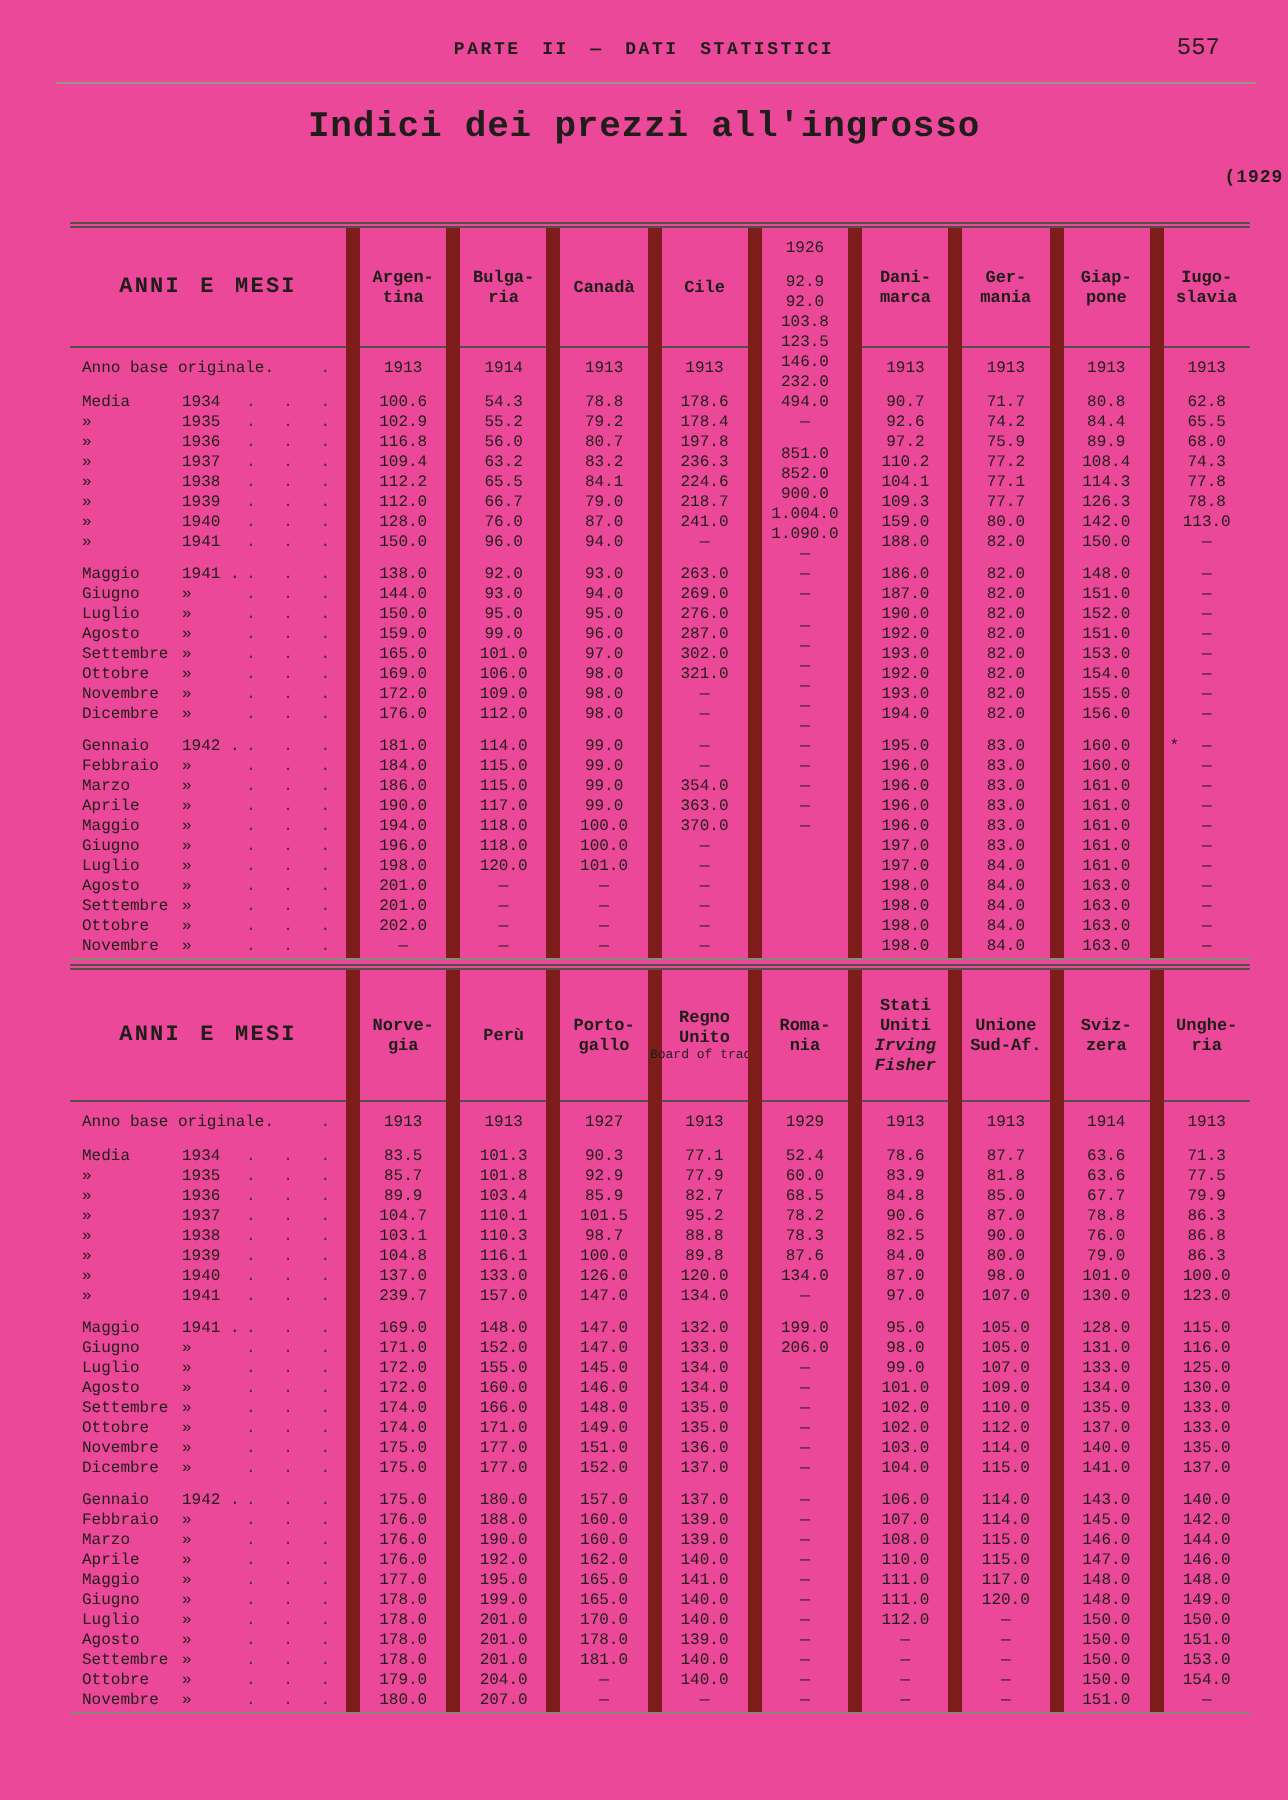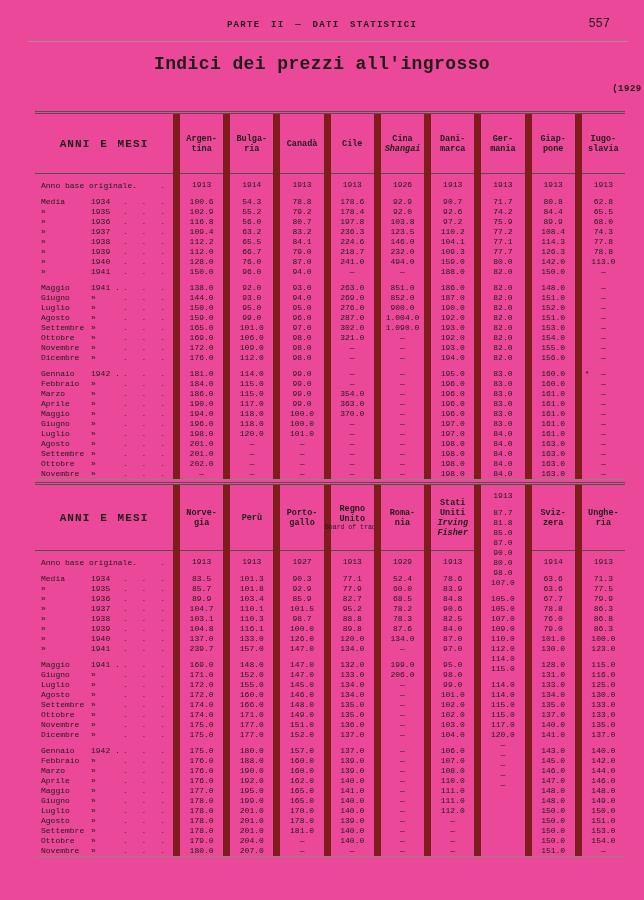--- a/index.html
+++ b/index.html
@@ -59,21 +59,21 @@
   .hl.sm { font-size:6.5px; font-weight:normal; line-height:8px; }
 
   .bcell {
     height:10px; line-height:10px; font-size:8px;
     text-align:center; white-space:nowrap; position:relative;
     box-sizing:border-box;
   }
   .base-row { height:17px; padding-top:6px; }
   .gap { height:6px; }
 
-  .lrow { display:flex; text-align:left; padding-left:6px;align-items:center; }
+  .lrow { display:flex; text-align:left; padding-left:6px; }
   .la { flex:0 0 50px; overflow:hidden; }
   .lb { flex:0 0 30px; }
   .dots { margin-left:auto; padding-right:8px; word-spacing:9px; color:#3a3732; }
   .mark { position:absolute; left:3px; top:0; font-size:8px; }
 </style>
 </head>
 <body>
 
 <div class="page">
   <div class="running-head">
@@ -370,24 +370,20 @@
         <div class="bcell vcell">363.0</div>
         <div class="bcell vcell">370.0</div>
         <div class="bcell vcell">—</div>
         <div class="bcell vcell">—</div>
         <div class="bcell vcell">—</div>
         <div class="bcell vcell">—</div>
         <div class="bcell vcell">—</div>
         <div class="bcell vcell">—</div>
       </div>
       <div class="col data-col">
-        <div class="hcell">
-          <div class="hl">Cina</div>
-          <div class="hl it">Shangai</div>
-        </div>
         <div class="bcell base-row">1926</div>
         <div class="gap"></div>
         <div class="bcell vcell">92.9</div>
         <div class="bcell vcell">92.0</div>
         <div class="bcell vcell">103.8</div>
         <div class="bcell vcell">123.5</div>
         <div class="bcell vcell">146.0</div>
         <div class="bcell vcell">232.0</div>
         <div class="bcell vcell">494.0</div>
         <div class="bcell vcell">—</div>
@@ -926,20 +922,24 @@
         <div class="bcell vcell">110.0</div>
         <div class="bcell vcell">111.0</div>
         <div class="bcell vcell">111.0</div>
         <div class="bcell vcell">112.0</div>
         <div class="bcell vcell">—</div>
         <div class="bcell vcell">—</div>
         <div class="bcell vcell">—</div>
         <div class="bcell vcell">—</div>
       </div>
       <div class="col data-col">
+        <div class="hcell">
+          <div class="hl">Unione</div>
+          <div class="hl">Sud-Af.</div>
+        </div>
         <div class="bcell base-row">1913</div>
         <div class="gap"></div>
         <div class="bcell vcell">87.7</div>
         <div class="bcell vcell">81.8</div>
         <div class="bcell vcell">85.0</div>
         <div class="bcell vcell">87.0</div>
         <div class="bcell vcell">90.0</div>
         <div class="bcell vcell">80.0</div>
         <div class="bcell vcell">98.0</div>
         <div class="bcell vcell">107.0</div>

